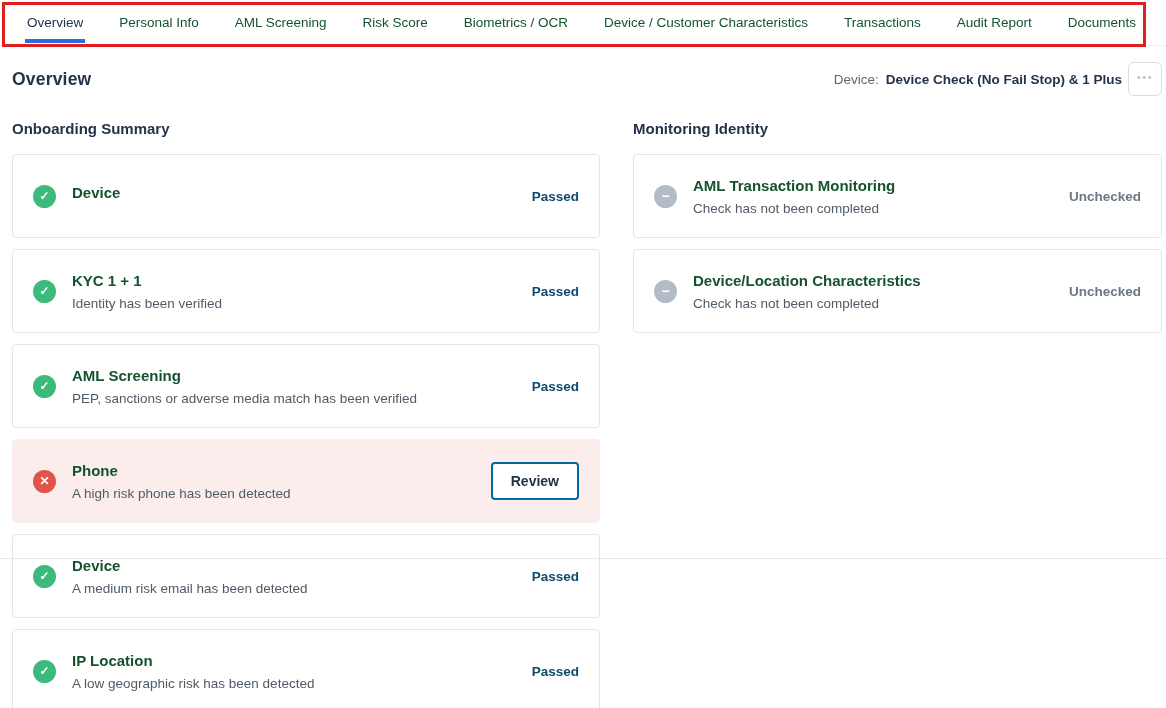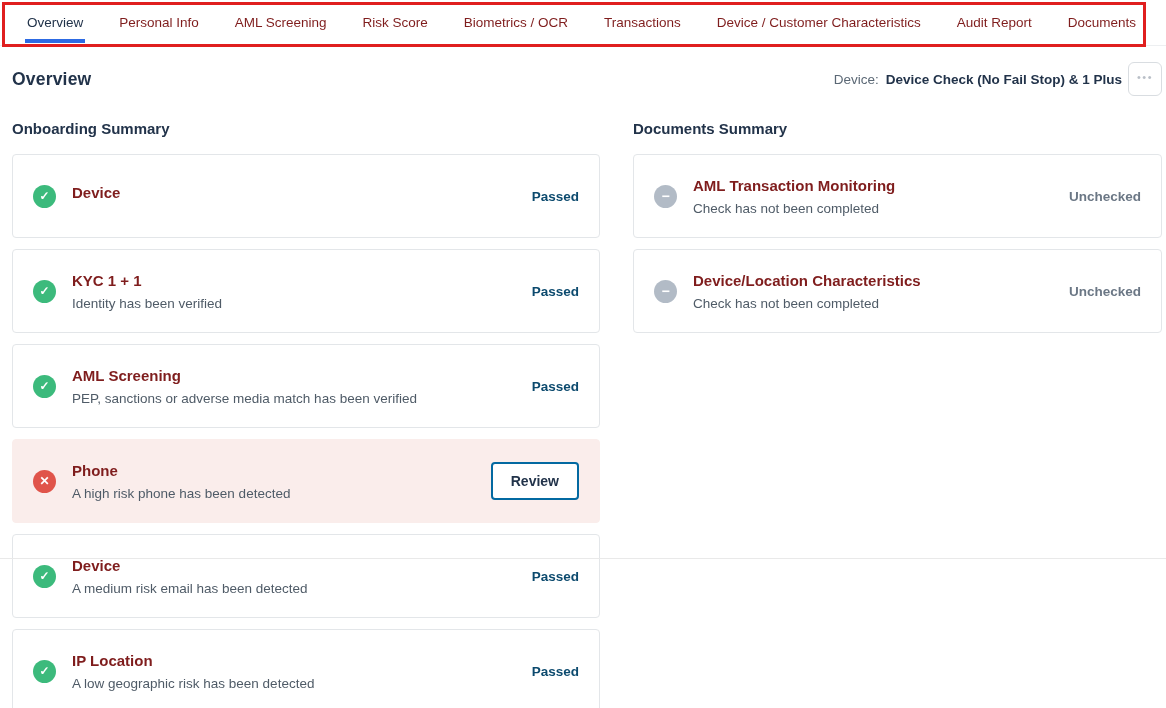--- a/index.html
+++ b/index.html
@@ -4,21 +4,21 @@
 <style>
   * { margin:0; padding:0; box-sizing:border-box; }
   html,body { width:1166px; height:708px; background:#fff; overflow:hidden;
     font-family:"Liberation Sans", sans-serif; }
   .page { position:relative; width:1166px; height:560px;border-radius:10px; }
 
   
   .tabbar { display:flex; justify-content:space-between; align-items:stretch;
     height:46px; padding:0 30px 0 27px; border-bottom:1px solid #edeff1; background:#fff; }
   .tab { position:relative; display:flex; align-items:center; font-size:13.5px;
-    color:#7f1d1d; cursor:pointer; white-space:nowrap; }
+    color:#14532d; cursor:pointer; white-space:nowrap; }
   .tab.active { color:#22334a; }
   .tab.active::after { content:""; position:absolute; left:-2px; right:-2px; bottom:2px;
     height:4px; background:#2d6ae3; }
 
   
   .annotation { position:absolute; left:2px; top:2px; width:1144px; height:45px;
     border:3px solid #e01f1f; pointer-events:none; z-index:20; }
 
   
   .header { display:flex; align-items:center; padding:16px 4px 0 12px; }
@@ -41,21 +41,21 @@
   .card { height:84px; border:1px solid #e3e6e9; border-radius:4px; background:#fff;
     display:flex; align-items:center; padding:0 20px; margin-bottom:11px; }
   .card.failed { background:#faedeb; border-color:#faedeb; }
   .icon-circle { width:23px; height:23px; border-radius:50%; flex:none;
     display:flex; align-items:center; justify-content:center;
     color:#fff; font-size:12px; font-weight:bold; line-height:1; }
   .passed    .icon-circle { background:#3cba7c; }
   .failed    .icon-circle { background:#e0544a; }
   .unchecked .icon-circle { background:#b2bbc6; font-size:14px; }
   .card-text { margin-left:16px; min-width:0; }
-  .card-title { font-size:15px; font-weight:bold; color:#7f1d1d; margin-bottom:7px; }
+  .card-title { font-size:15px; font-weight:bold; color:#14532d; margin-bottom:7px; }
   .card-sub   { font-size:13.5px; color:#4f5b67; }
   .card-status { margin-left:auto; font-size:13.5px; font-weight:bold; padding-left:12px; white-space:nowrap; }
   .passed    .card-status { color:#0c4a6e; }
   .unchecked .card-status { color:#6b7785; }
   .review-btn { margin-left:auto; background:#fff; border:2px solid #0369a1; border-radius:4px;
     color:#22334a; font-size:14px; font-weight:bold; padding:9px 18px; cursor:pointer;
     font-family:"Liberation Sans", sans-serif; }
   .bottom-line { position:absolute; left:0; right:0; bottom:1px; height:1px; background:#e9e9e9; }
 </style>
 </head>
@@ -64,22 +64,22 @@
 <div class="page">
 
   <div class="annotation"></div>
 
   <nav class="tabbar">
     <div class="tab active">Overview</div>
     <div class="tab">Personal Info</div>
     <div class="tab">AML Screening</div>
     <div class="tab">Risk Score</div>
     <div class="tab">Biometrics / OCR</div>
+    <div class="tab">Device / Customer Characteristics</div>
     <div class="tab">Transactions</div>
-    <div class="tab">Device / Customer Characteristics</div>
     <div class="tab">Audit Report</div>
     <div class="tab">Documents</div>
   </nav>
 
   <div class="header">
     <h1 class="page-title">Overview</h1>
     <div class="header-right">
       <span class="recipe-label">Device:</span>
       <span class="recipe-value">Device Check (No Fail Stop) &amp; 1 Plus</span>
       <button class="more-btn">
@@ -141,21 +141,21 @@
         <span class="icon-circle">✓</span>
         <div class="card-text">
           <div class="card-title">IP Location</div>
           <div class="card-sub">A low geographic risk has been detected</div>
         </div>
         <span class="card-status">Passed</span>
       </div>
     </div>
 
     <div class="col-right">
-      <h2 class="section-title">Documents Summary</h2>
+      <h2 class="section-title">Monitoring Identity</h2>
 
       <div class="card unchecked">
         <span class="icon-circle">−</span>
         <div class="card-text">
           <div class="card-title">AML Transaction Monitoring</div>
           <div class="card-sub">Check has not been completed</div>
         </div>
         <span class="card-status">Unchecked</span>
       </div>
 

